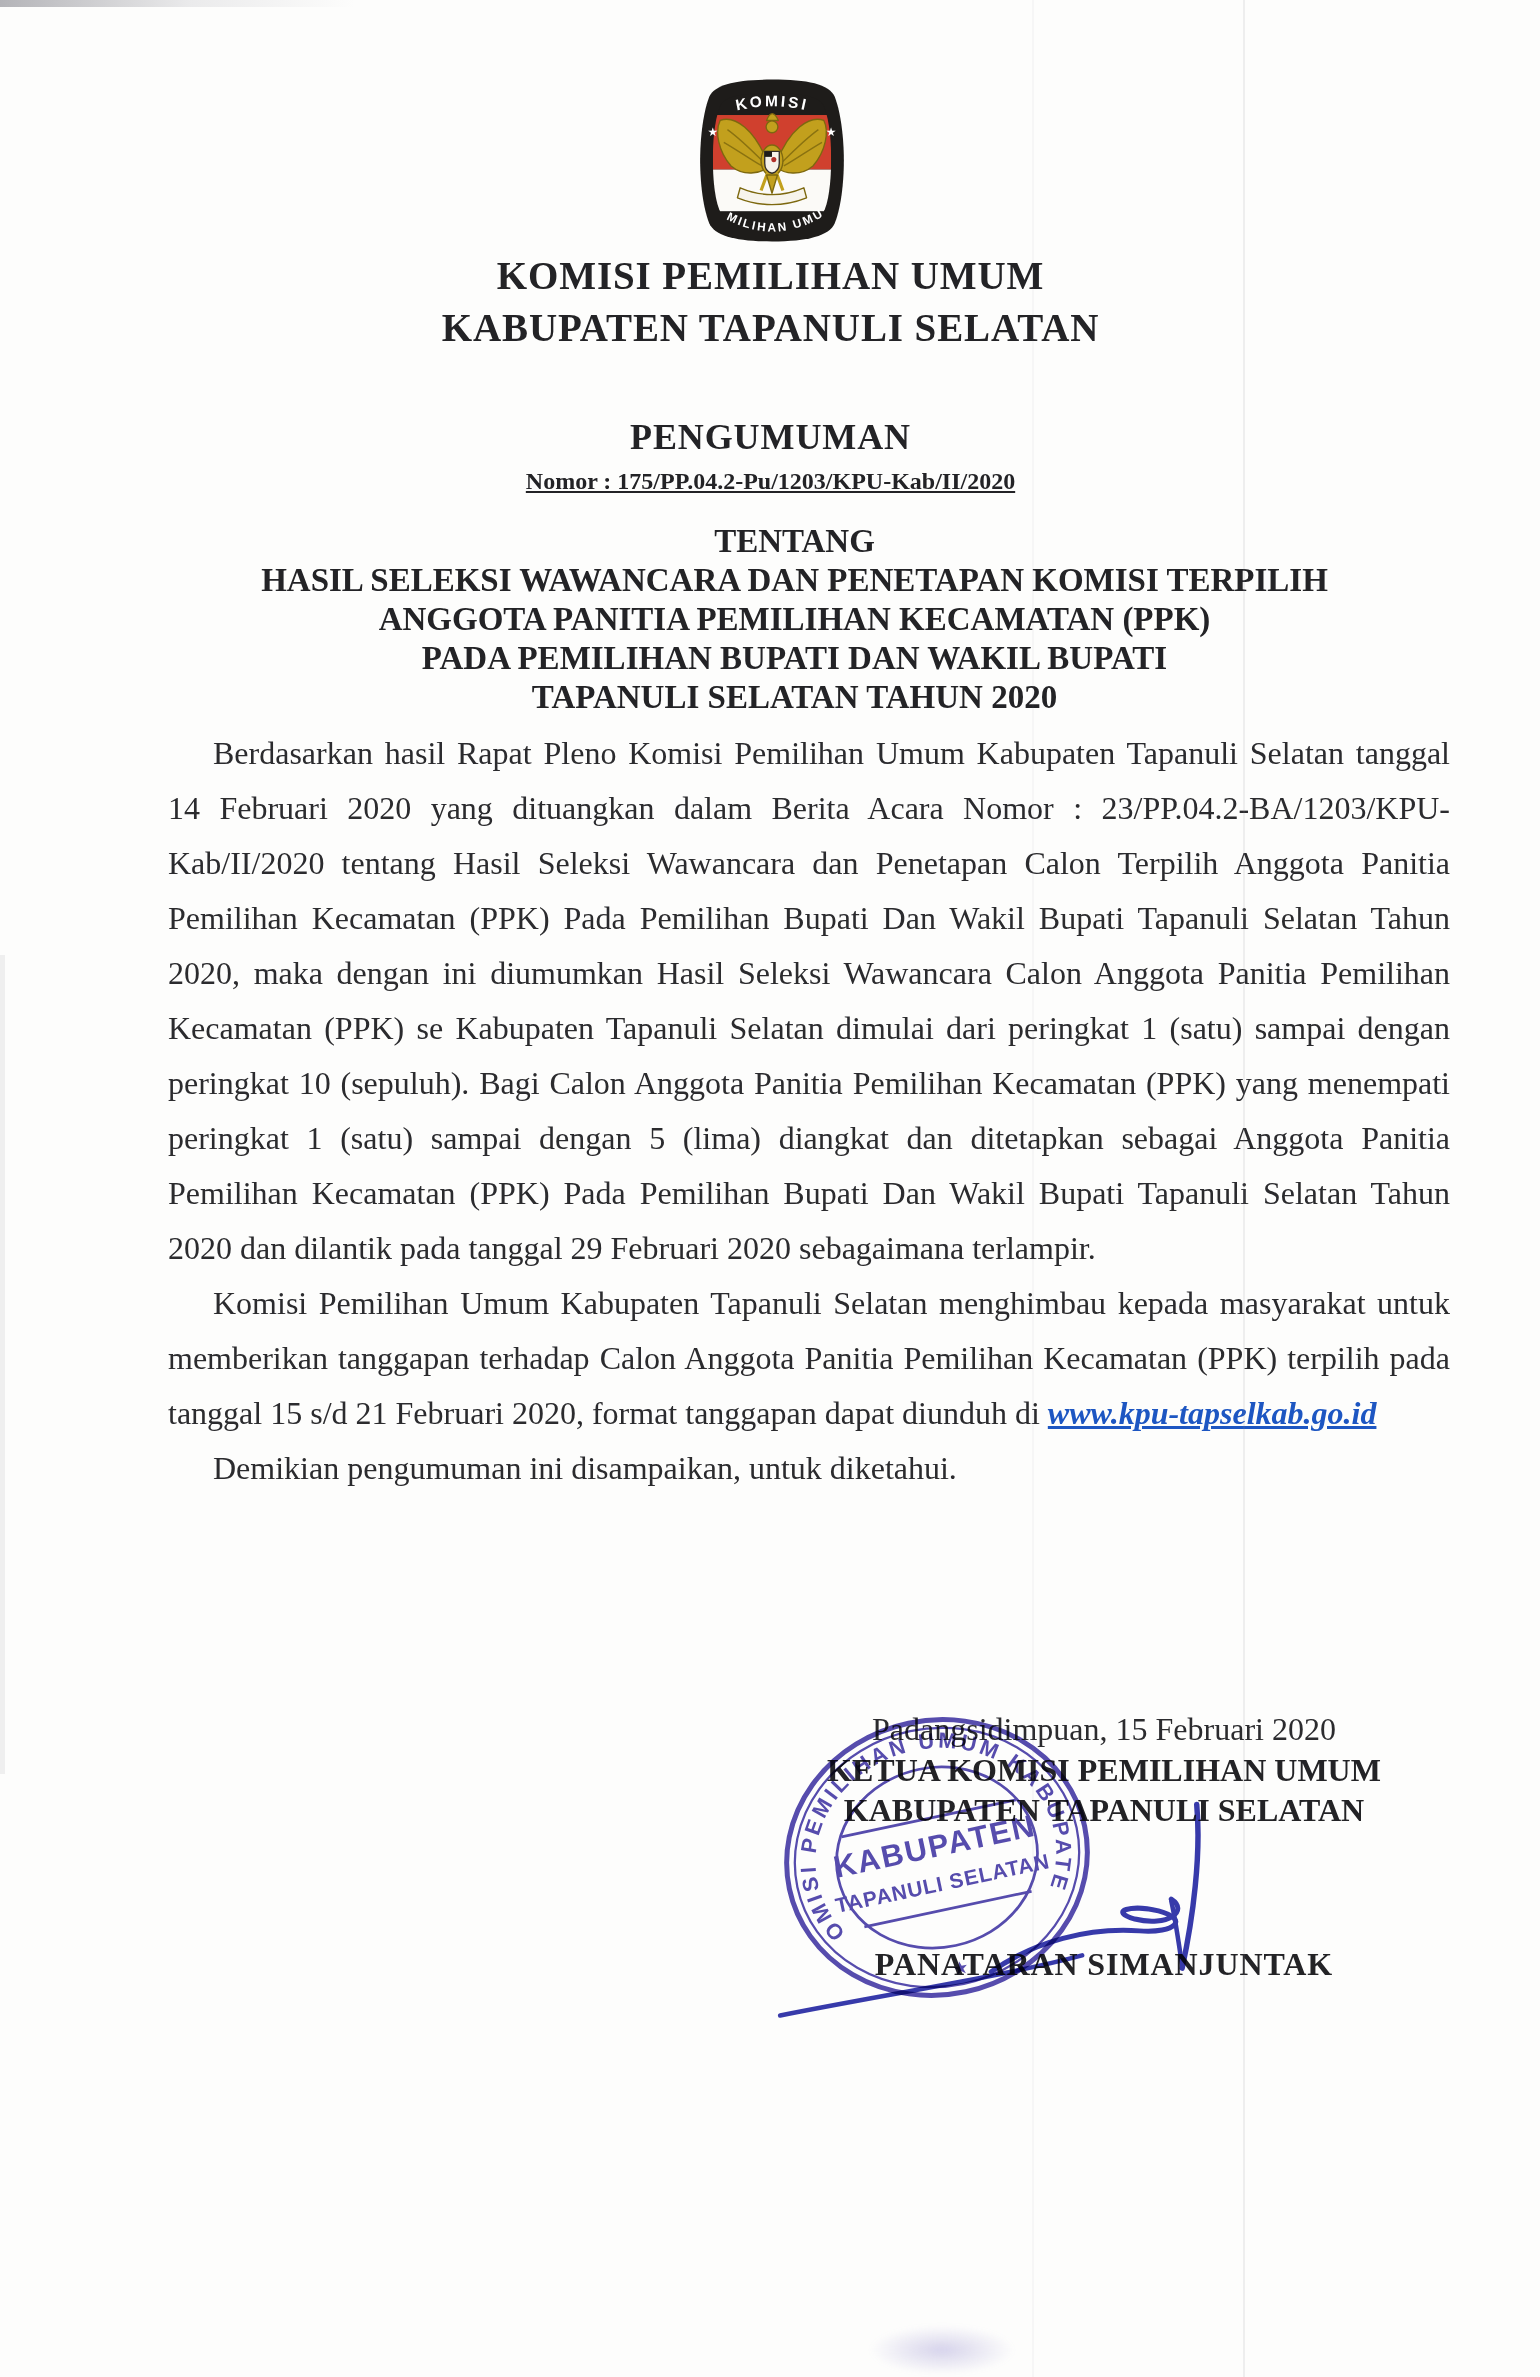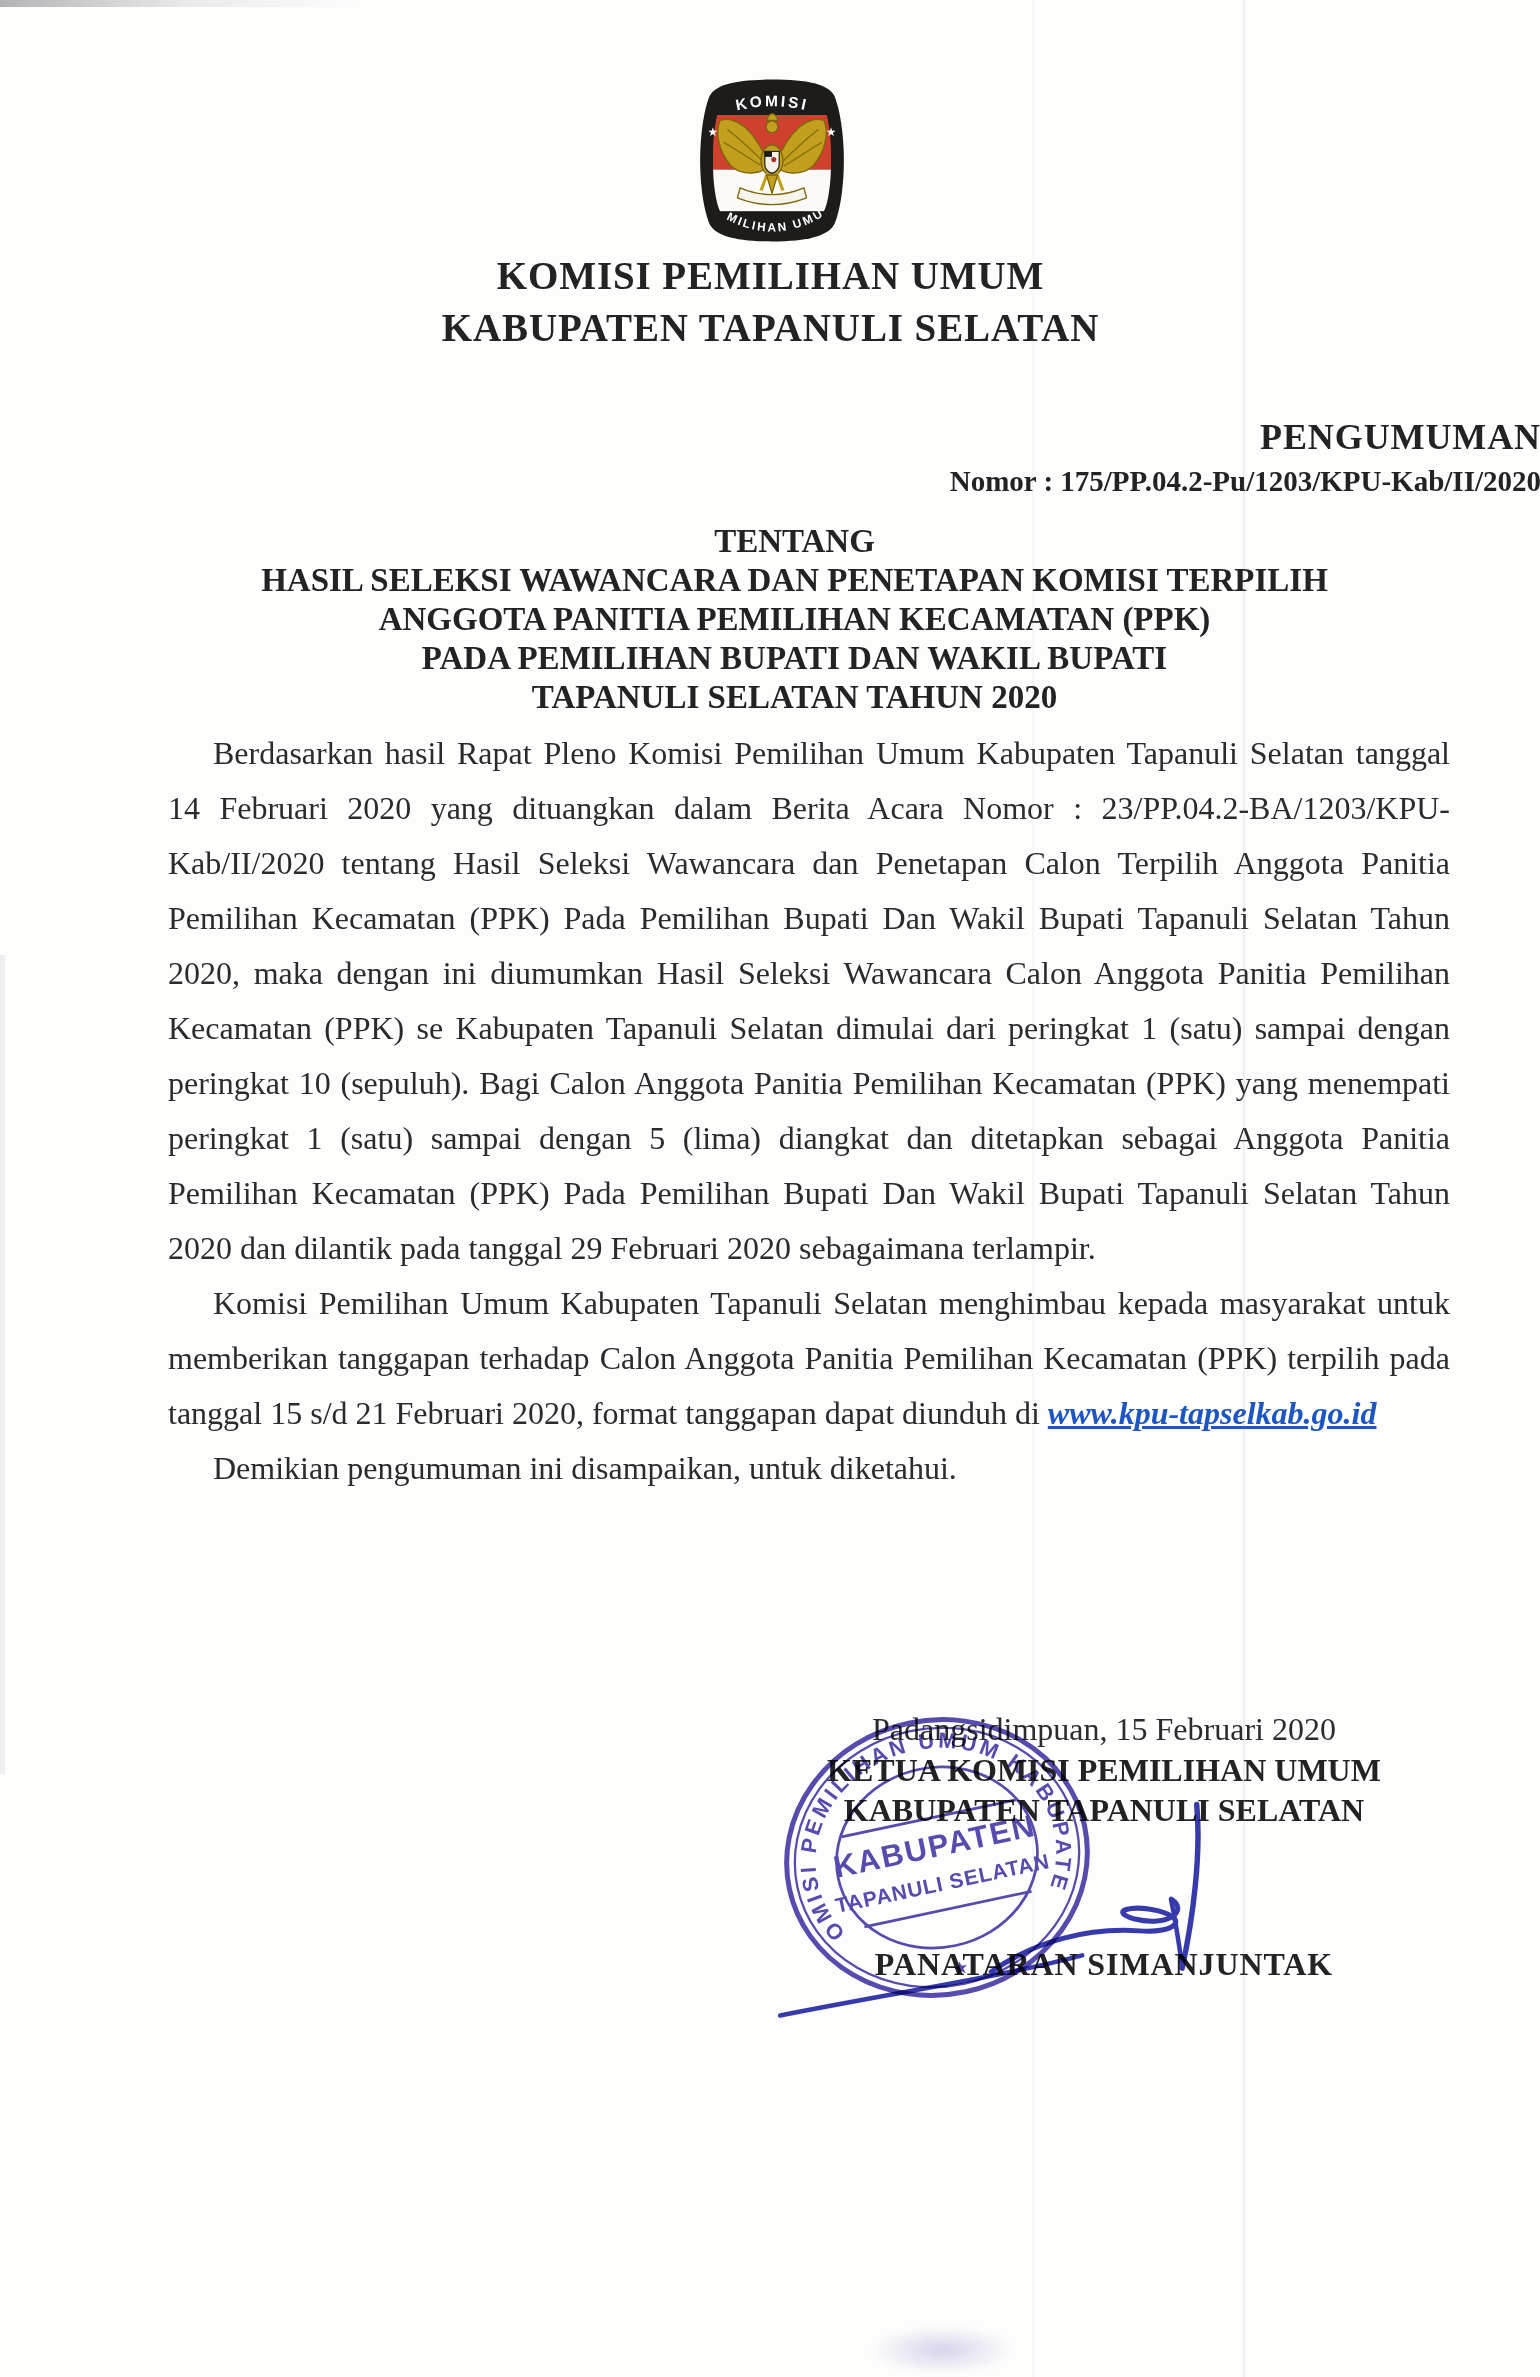--- a/index.html
+++ b/index.html
@@ -13,23 +13,23 @@
     overflow:hidden;
   }
   
   .logo{position:absolute;left:691px;top:75px;width:162px;height:171px;}
   .org-title{
     position:absolute;left:0;top:250px;width:100%;
     text-align:center;font-weight:bold;font-size:39px;line-height:52px;
     letter-spacing:0.9px;color:#232326;
   }
   
-  .announce{position:absolute;left:0;top:415px;width:100%;text-align:right;font-weight:bold;color:#232326;}
+  .announce{position:absolute;left:0;top:415px;width:100%;text-align:center;font-weight:bold;color:#232326;}
   .announce-title{font-size:36px;line-height:45px;letter-spacing:0.9px;}
-  .announce-number{font-size:29px;line-height:42px;}
+  .announce-number{font-size:24px;line-height:42px;text-decoration:underline;}
   .tentang-block{
     position:absolute;left:0;top:522px;width:100%;text-align:center;
     font-weight:bold;font-size:33px;line-height:39px;color:#232326;padding-left:24px;
   }
   
   .body-text{
     position:absolute;left:136px;top:726px;width:1282px;
     font-size:32px;line-height:55px;text-align:justify;margin-left:32px;
   }
   .body-text p{margin:0;text-indent:45px;}

